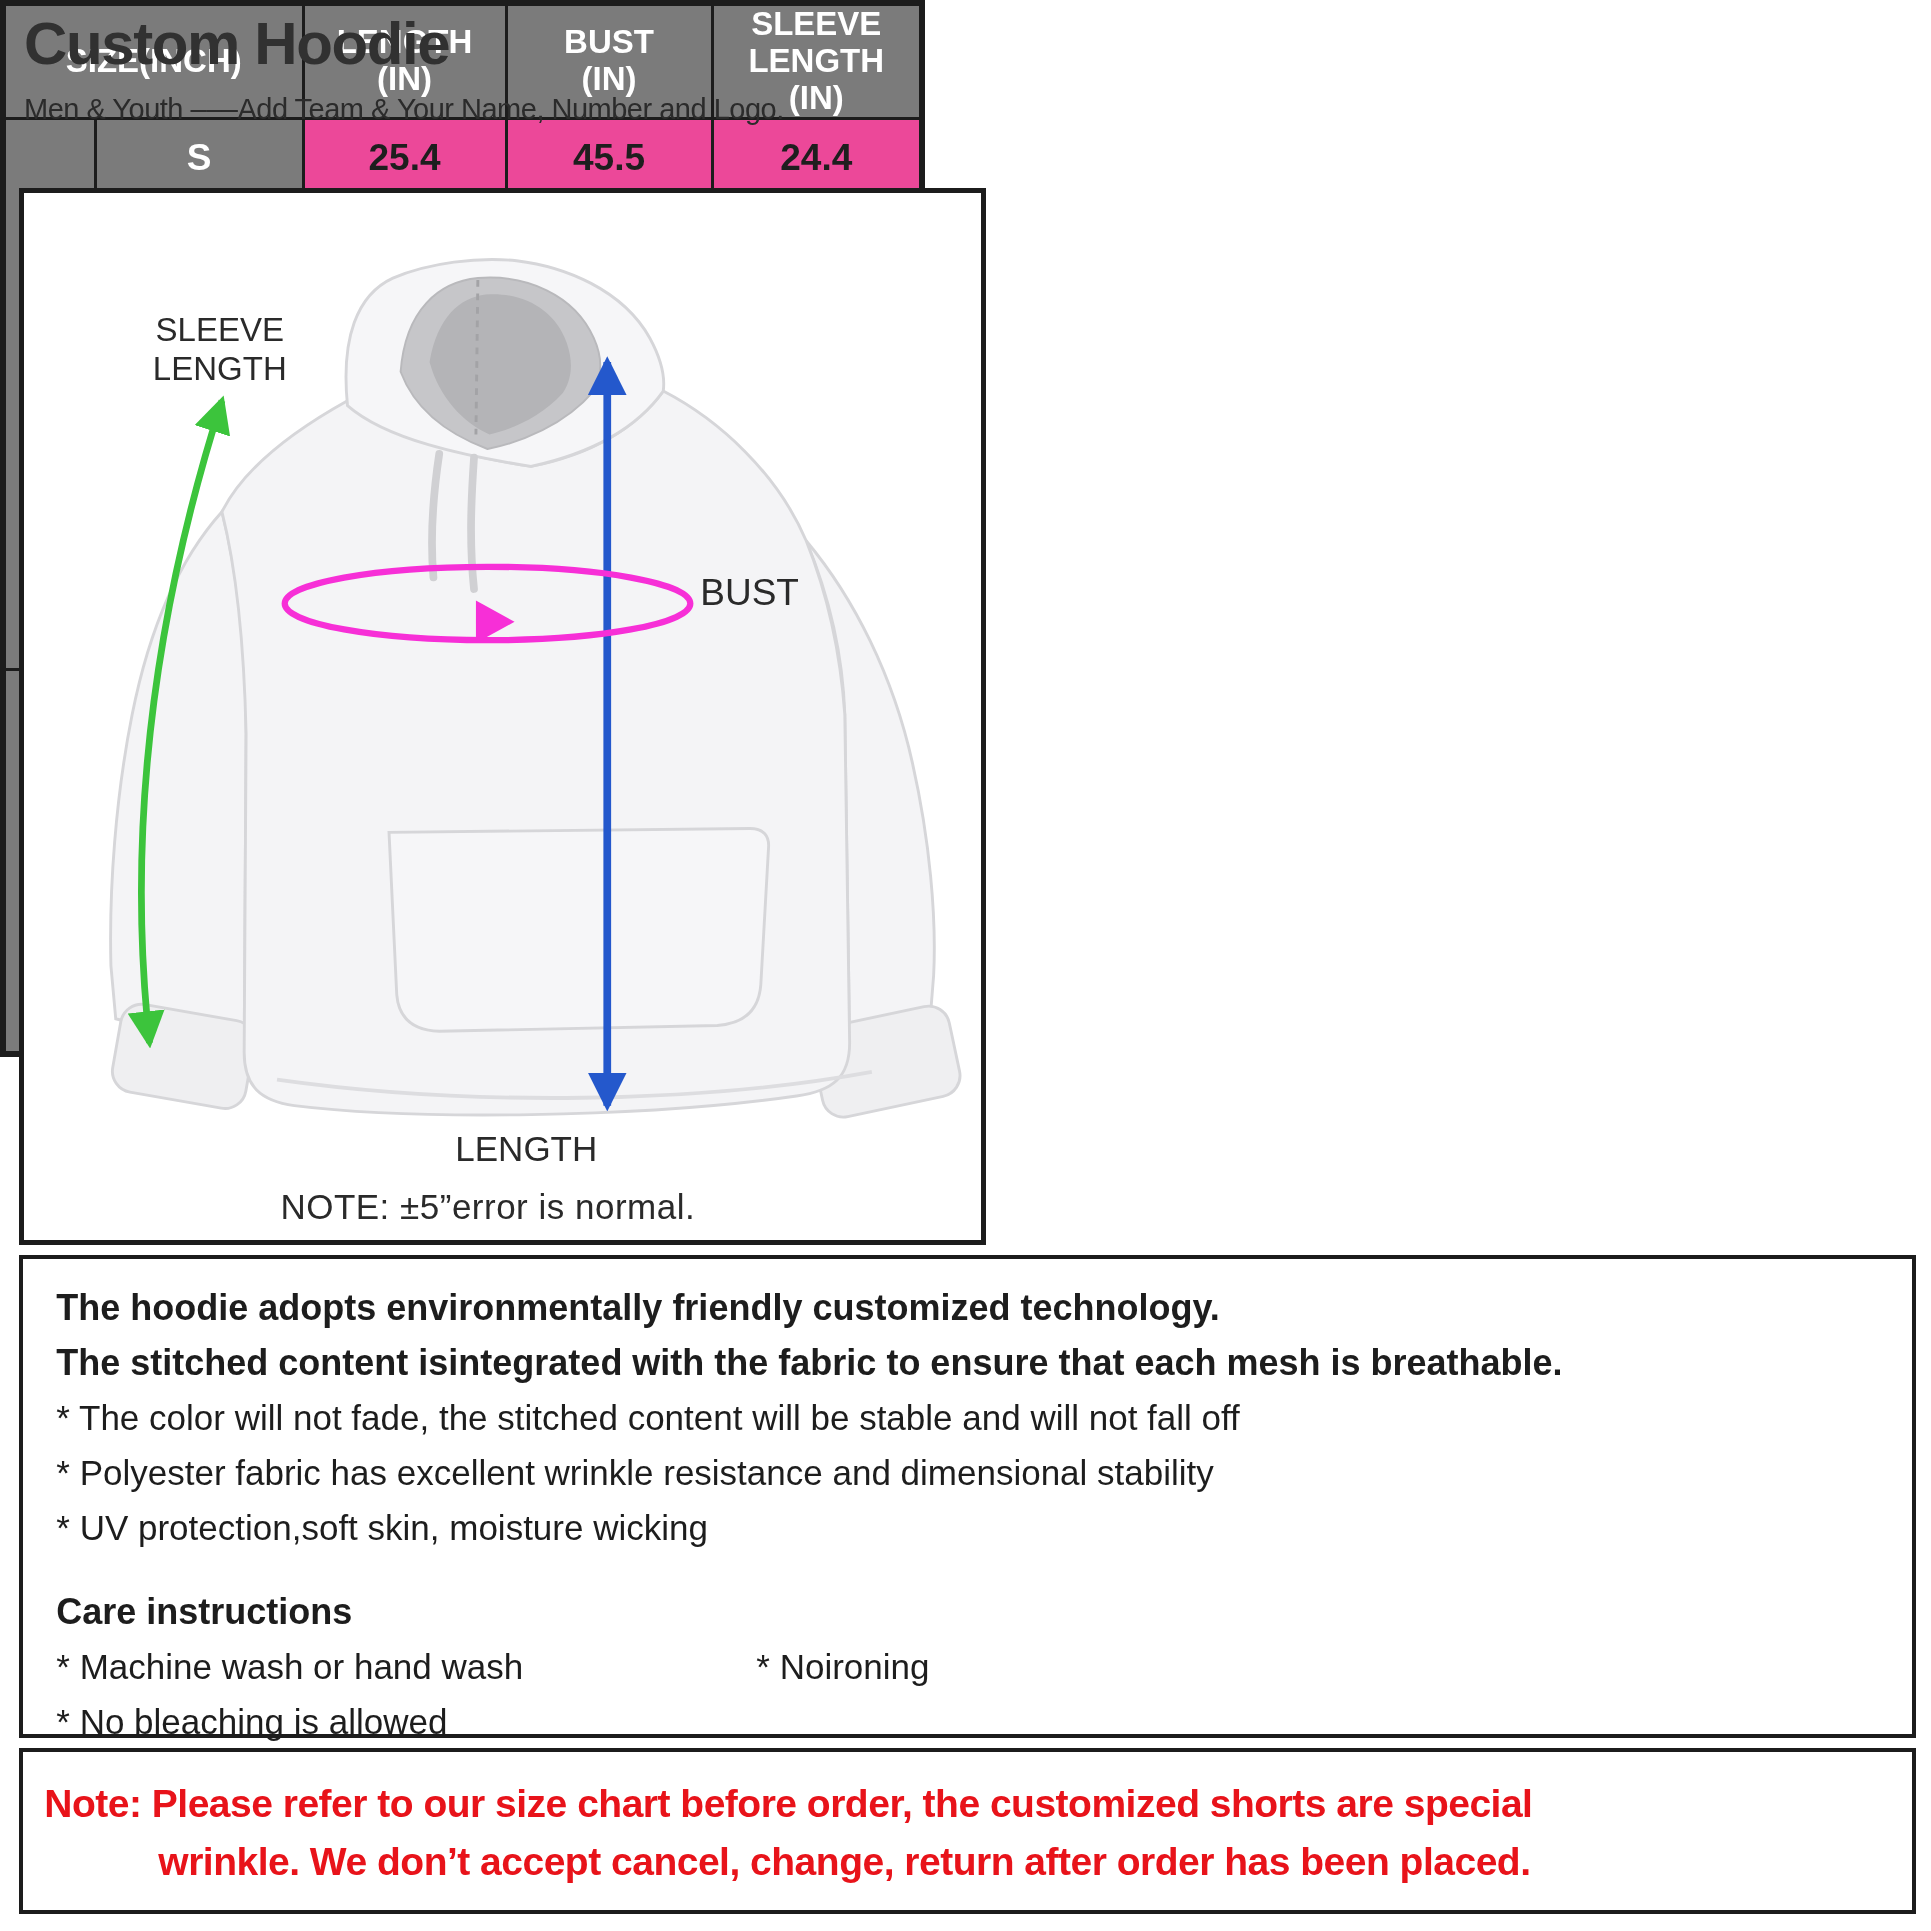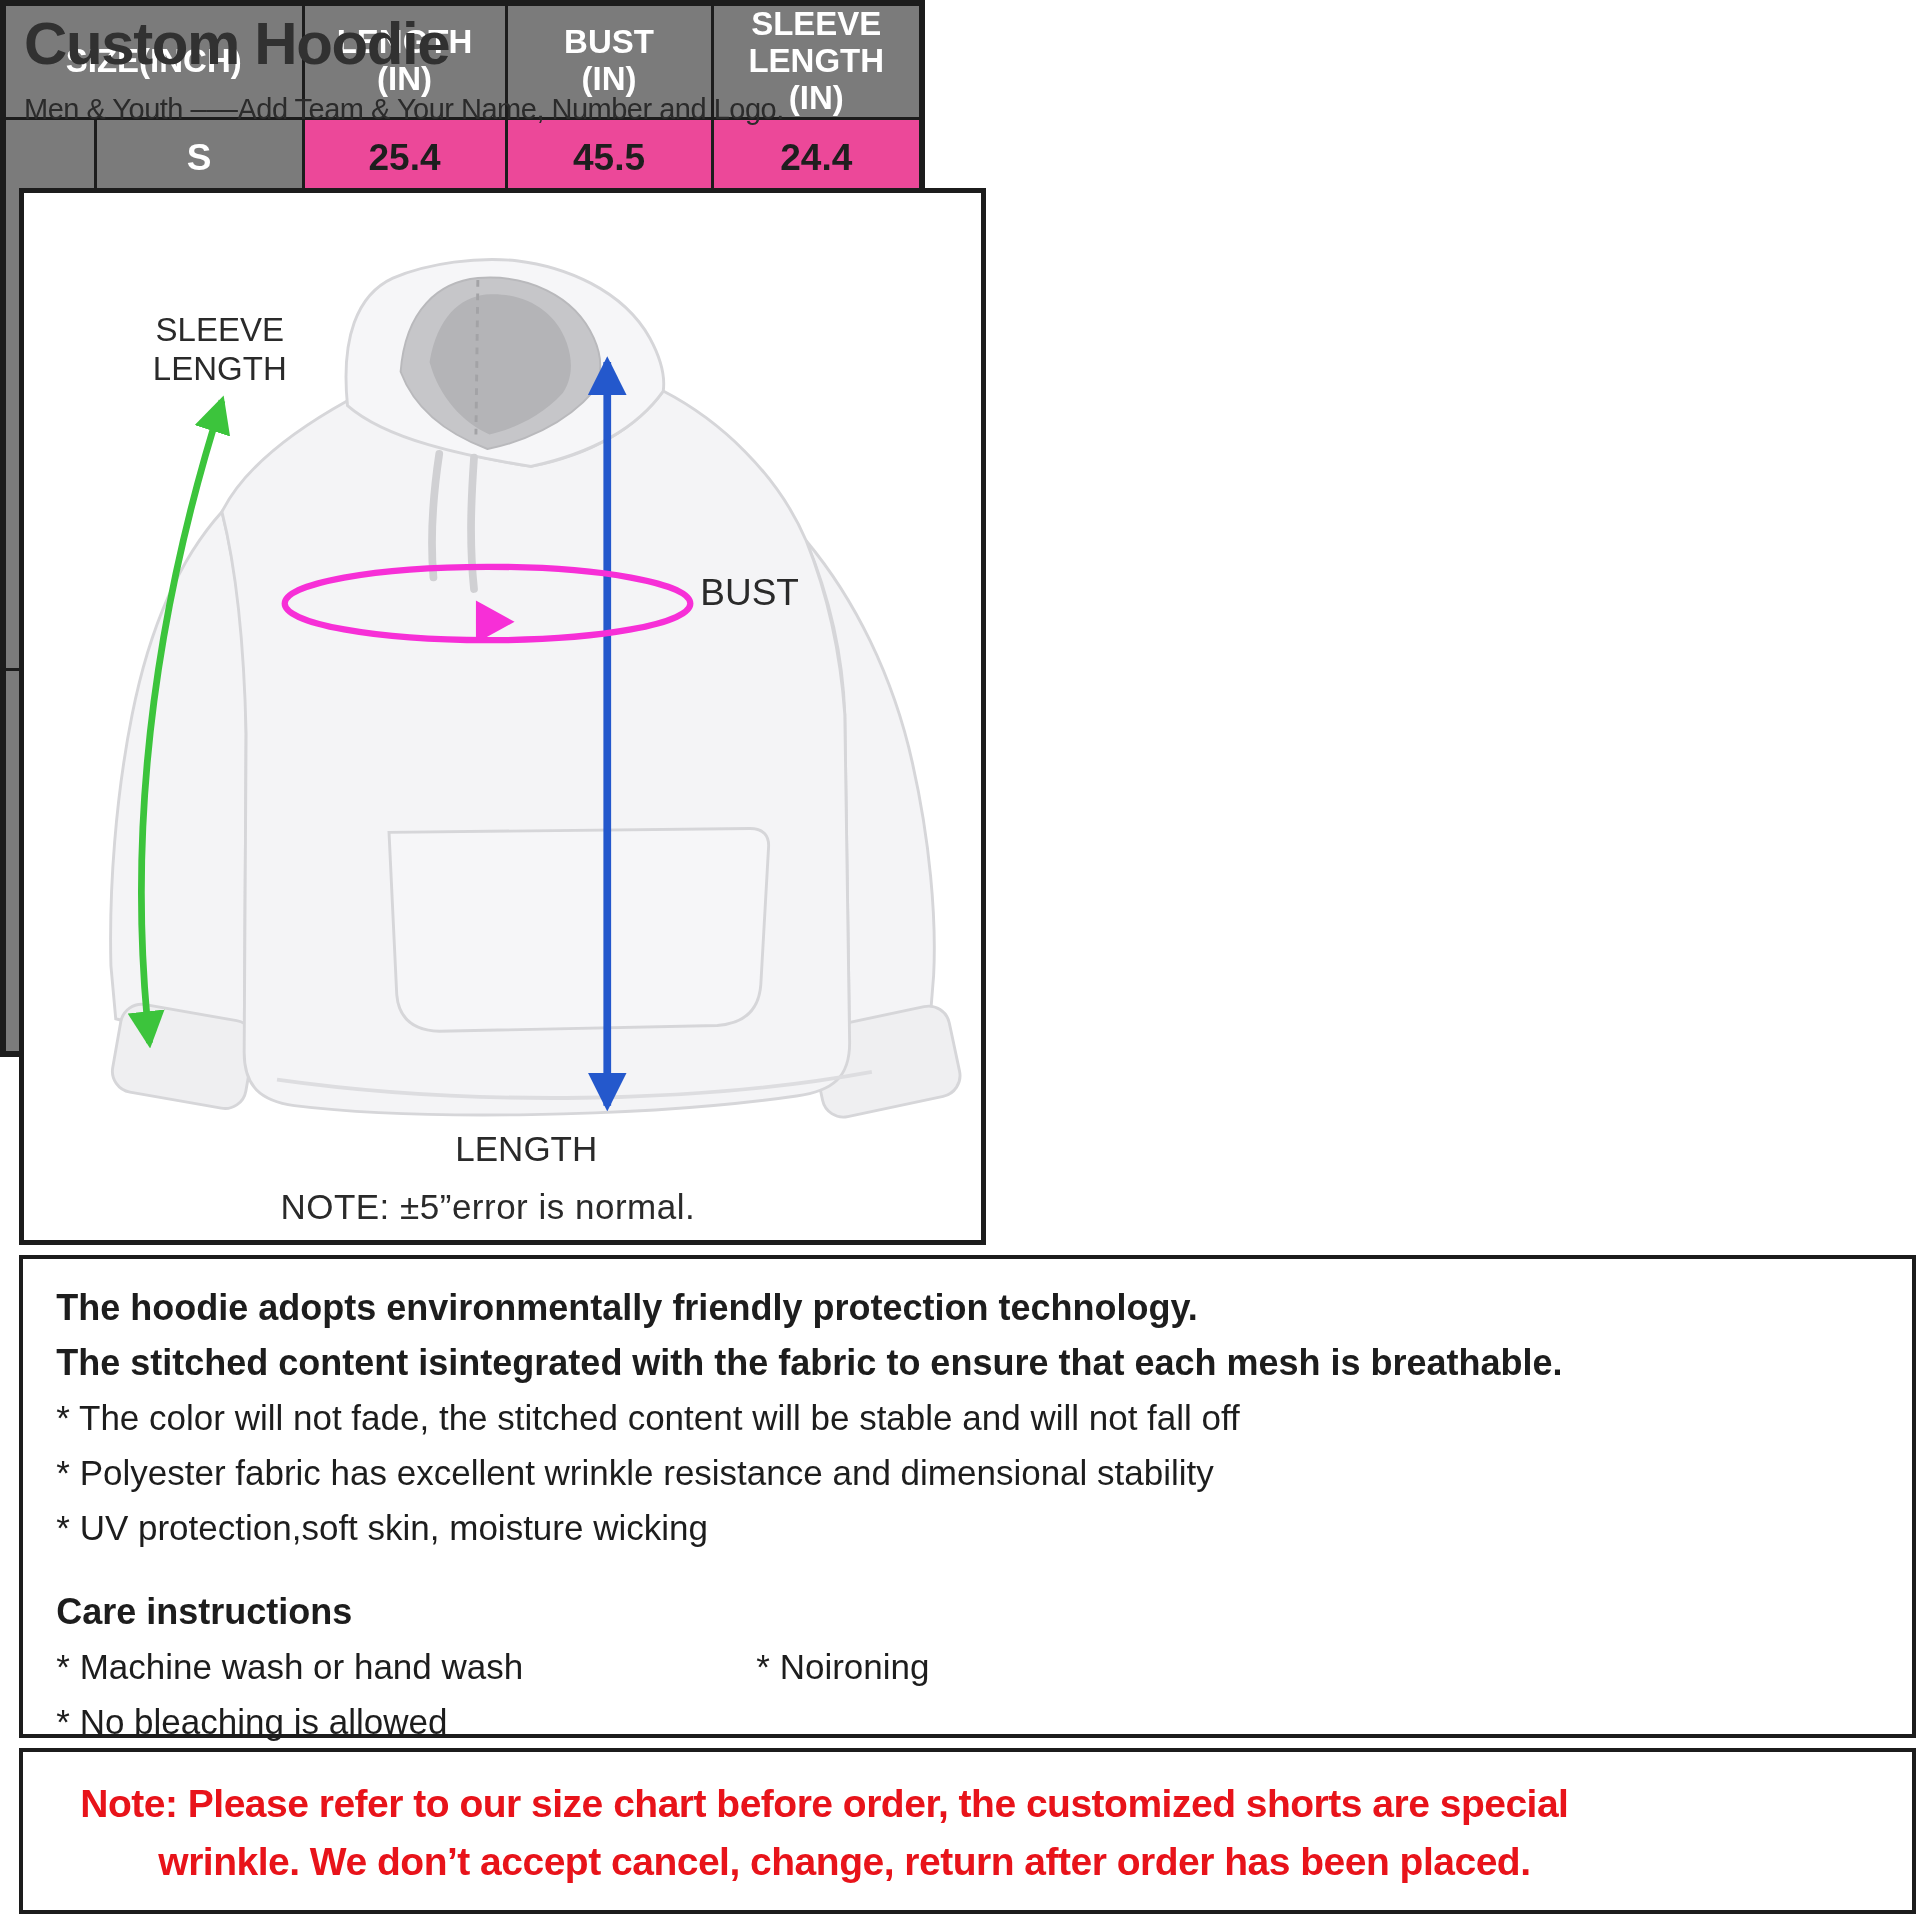--- a/index.html
+++ b/index.html
@@ -58,21 +58,21 @@
 
   
   #details-panel .inner{padding:21px 33px;}
   .dline{font-size:35px;line-height:55px;color:#1d1d1d;}
   .dline.bold{font-weight:bold;font-size:36px;}
   .care-head{font-weight:bold;font-size:36px;line-height:55px;margin-top:29px;color:#1d1d1d;}
   .care-grid{display:grid;grid-template-columns:700px auto;}
 
   
   #footnote-panel .inner{padding:23px 19.3px 0 21px;}
-  .red-line{font-size:39px;font-weight:bold;line-height:58px;letter-spacing:-0.5px;margin-left:36px;}
+  .red-line{font-size:39px;font-weight:bold;line-height:58px;letter-spacing:-0.5px;}
   .red-line.l2{margin-left:114px;}
 </style>
 </head>
 <body>
 
 <div class="page-title">Custom Hoodie</div>
 <div class="page-subtitle">Men &amp; Youth –––Add Team &amp; Your Name, Number and Logo.</div>
 
 <div class="panel" id="diagram-panel">
   <svg width="956" height="1046" viewBox="0 0 990 1083">
@@ -229,21 +229,21 @@
         <td class="val">25.4</td>
         <td class="val">43.7</td>
         <td class="val">23.7</td>
       </tr>
     </tbody>
   </table>
 </div>
 
 <div class="panel" id="details-panel">
   <div class="inner">
-    <div class="dline bold">The hoodie adopts environmentally friendly protection technology.</div>
+    <div class="dline bold">The hoodie adopts environmentally friendly customized technology.</div>
     <div class="dline bold">The stitched content isintegrated with the fabric to ensure that each mesh is breathable.</div>
     <div class="dline">* The color will not fade, the stitched content will be stable and will not fall off</div>
     <div class="dline">* Polyester fabric has excellent wrinkle resistance and dimensional stability</div>
     <div class="dline">* UV protection,soft skin, moisture wicking</div>
     <div class="care-head">Care instructions</div>
     <div class="care-grid">
       <div class="dline">* Machine wash or hand wash</div>
       <div class="dline">* Noironing</div>
       <div class="dline">* No bleaching is allowed</div>
     </div>

